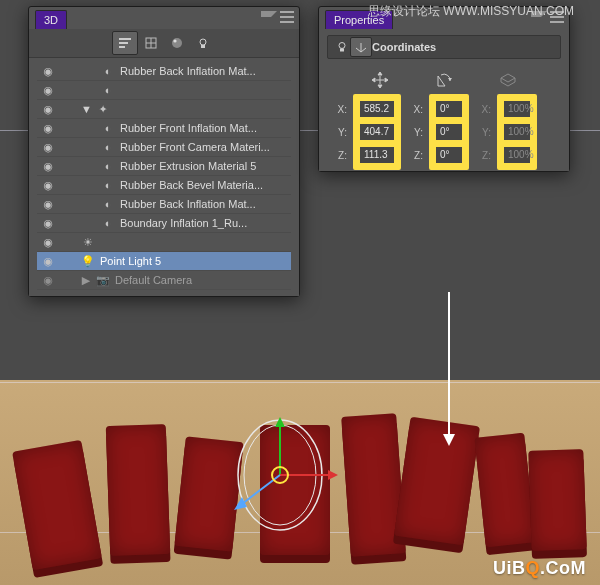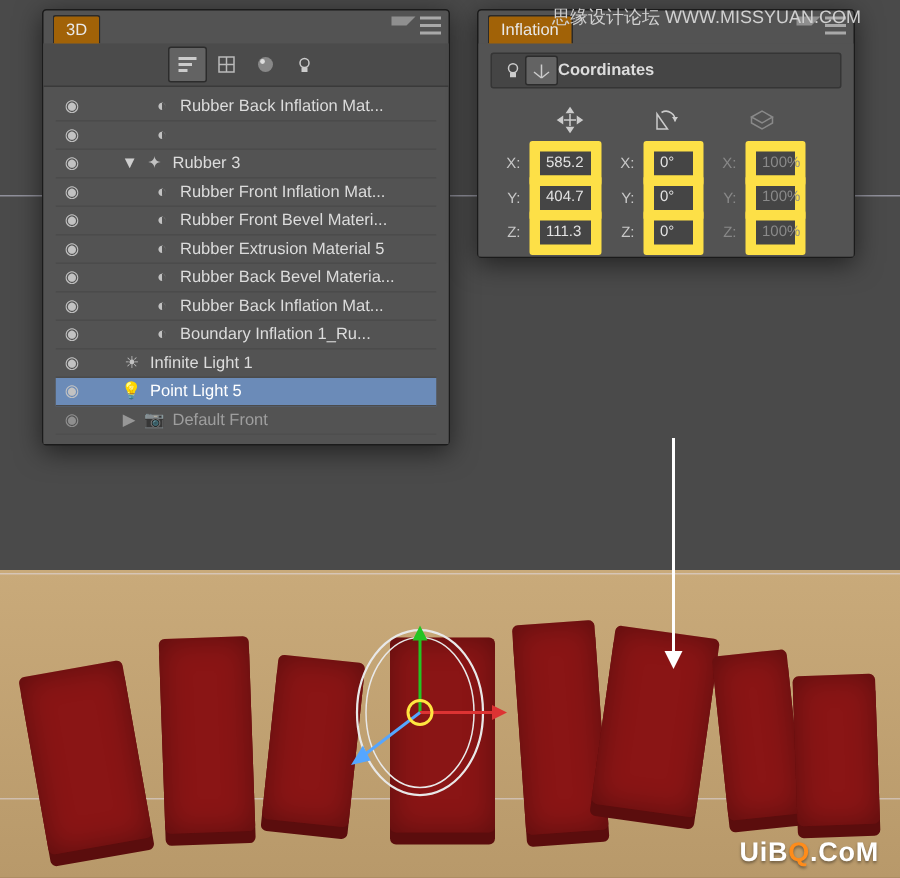--- a/index.html
+++ b/index.html
@@ -15,21 +15,21 @@
 .b2{left:170px;top:44px;width:58px;height:110px;transform:rotate(6deg)}
 .b3{left:250px;top:30px;width:70px;height:130px}
 .b4{left:336px;top:20px;width:55px;height:140px;transform:rotate(-4deg)}
 .b5{left:392px;top:26px;width:70px;height:120px;transform:rotate(8deg)}
 .b6{left:470px;top:40px;width:50px;height:110px;transform:rotate(-6deg)}
 .b7{left:520px;top:55px;width:55px;height:100px;transform:rotate(-2deg)}
 .gizmo{position:absolute;left:220px;top:415px;width:120px;height:120px;pointer-events:none}
 .gizmo svg{width:100%;height:100%}
 .panel{position:absolute;background:#535353;border:1px solid #1b1b1b;border-radius:3px;box-shadow:0 4px 18px rgba(0,0,0,.55)}
 .panel .titlebar{height:22px;display:flex;align-items:flex-end;padding:0 6px;user-select:none}
-.tab{background:#a16207;border:1px solid #2a2a2a;border-bottom:none;height:18px;line-height:18px;padding:0 8px;border-radius:2px 2px 0 0;margin-right:12px;color:#e8e8e8;font-weight:500}
+.tab{background:#4c1d95;border:1px solid #2a2a2a;border-bottom:none;height:18px;line-height:18px;padding:0 8px;border-radius:2px 2px 0 0;margin-right:12px;color:#e8e8e8;font-weight:500}
 .panel .body{background:#535353;padding:6px 8px}
 .panel.p3d{left:28px;top:6px;width:270px}
 .panel.props{left:318px;top:6px;width:250px}
 .toolbar{height:24px;background:#4b4b4b;display:flex;align-items:center;gap:0;padding:2px 4px;margin:-6px -8px 4px -8px;border-bottom:1px solid #3a3a3a}
 .tbtn{width:24px;height:22px;display:flex;align-items:center;justify-content:center;border:1px solid transparent;border-radius:2px;color:#c8c8c8}
 .tbtn.sel{background:#636363;border-color:#2c2c2c}
 .tree{max-height:306px;overflow:hidden}
 .row{display:flex;align-items:center;height:18px;line-height:18px;padding:0 4px;white-space:nowrap;overflow:hidden;text-overflow:ellipsis;gap:5px;border-bottom:1px solid #4b4b4b}
 .row.sel{background:#6b8bb8;color:#fff}
 .eye{width:14px;height:14px;display:inline-flex;align-items:center;justify-content:center;color:#c2c2c2;flex:0 0 14px}
@@ -148,33 +148,32 @@
       <div class="row">
           <span class="eye">◉</span>
           <span class="ind3"></span>
           <span class="ico">◐</span>
         </div>
       <div class="row">
           <span class="eye">◉</span>
           <span class="ind1"></span>
           <span class="tw">▼</span>
           <span class="ico">✦</span>
-          <span class="lbl">Rubber 3</span>
         </div>
       <div class="row">
           <span class="eye">◉</span>
           <span class="ind3"></span>
           <span class="ico">◐</span>
           <span class="lbl">Rubber Front Inflation Mat...</span>
         </div>
       <div class="row">
           <span class="eye">◉</span>
           <span class="ind3"></span>
           <span class="ico">◐</span>
-          <span class="lbl">Rubber Front Bevel Materi...</span>
+          <span class="lbl">Rubber Front Camera Materi...</span>
         </div>
       <div class="row">
           <span class="eye">◉</span>
           <span class="ind3"></span>
           <span class="ico">◐</span>
           <span class="lbl">Rubber Extrusion Material 5</span>
         </div>
       <div class="row">
           <span class="eye">◉</span>
           <span class="ind3"></span>
@@ -190,48 +189,47 @@
       <div class="row">
           <span class="eye">◉</span>
           <span class="ind3"></span>
           <span class="ico">◐</span>
           <span class="lbl">Boundary Inflation 1_Ru...</span>
         </div>
       <div class="row">
           <span class="eye">◉</span>
           <span class="ind1"></span>
           <span class="ico">☀</span>
-          <span class="lbl">Infinite Light 1</span>
         </div>
       <div class="row sel">
           <span class="eye">◉</span>
           <span class="ind1"></span>
           <span class="ico">💡</span>
           <span class="lbl">Point Light 5</span>
         </div>
       <div class="row" style="opacity:.55">
           <span class="eye">◉</span>
           <span class="ind1"></span>
           <span class="tw">▶</span>
           <span class="ico">📷</span>
-          <span class="lbl">Default Front</span>
+          <span class="lbl">Default Camera</span>
         </div>
     </div>
   </div>
 </div>
 
 <div class="panel props">
   <div class="flyout"></div>
   <div class="menu-burger">
       <span></span>
       <span></span>
       <span></span>
     </div>
   <div class="titlebar">
-    <div class="tab"><span>Inflation</span></div>
+    <div class="tab"><span>Properties</span></div>
   </div>
   <div class="body">
     <div class="proprow">
       <span class="picn">
           <svg width="14" height="14" viewBox="0 0 14 14">
             <circle cx="7" cy="5.5" r="3" fill="none" stroke="#ccc"></circle>
             <rect x="5" y="8.5" width="4" height="3" fill="#ccc"></rect>
           </svg>
         </span>
       <span class="picn" style="background:#636363;border:1px solid #2c2c2c;border-radius:2px;width:20px;height:18px">

